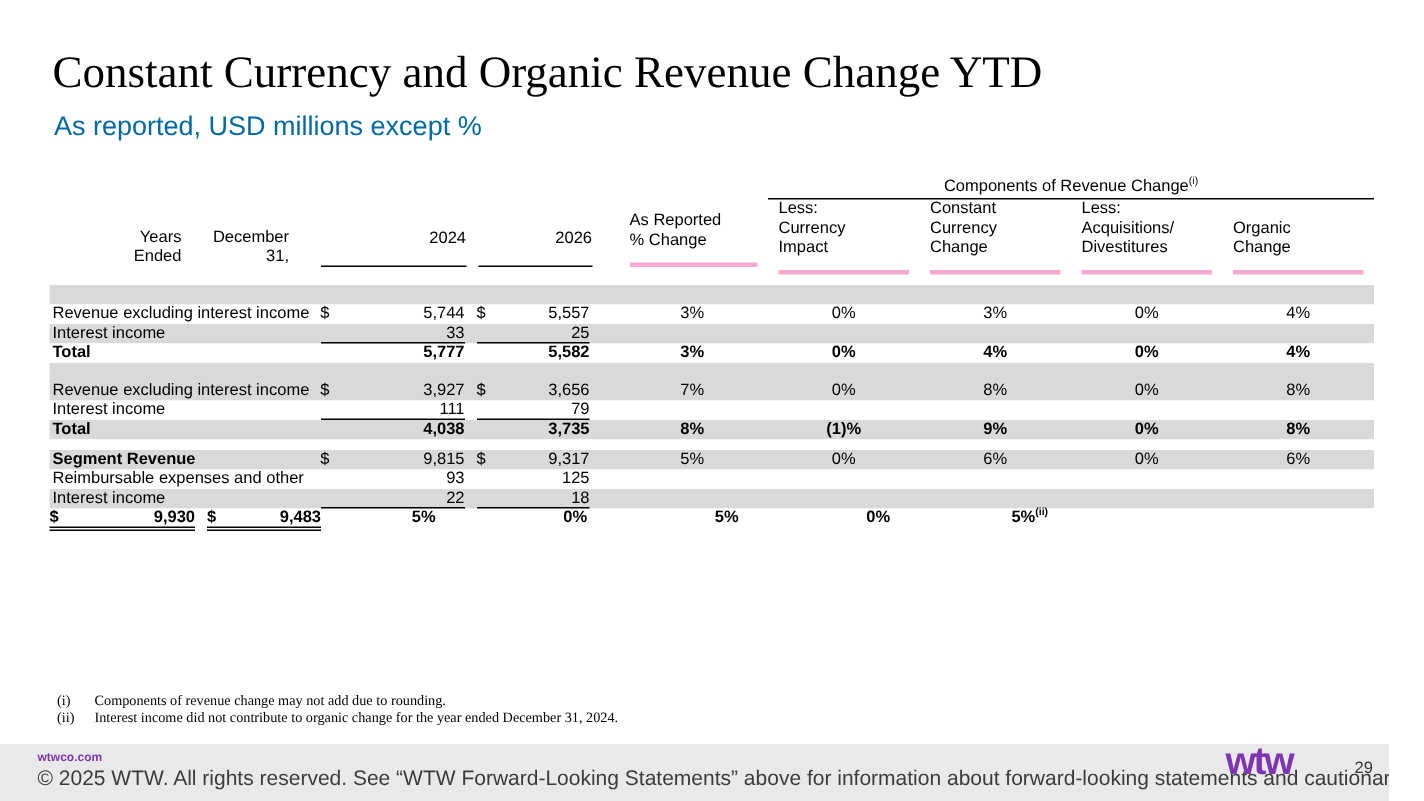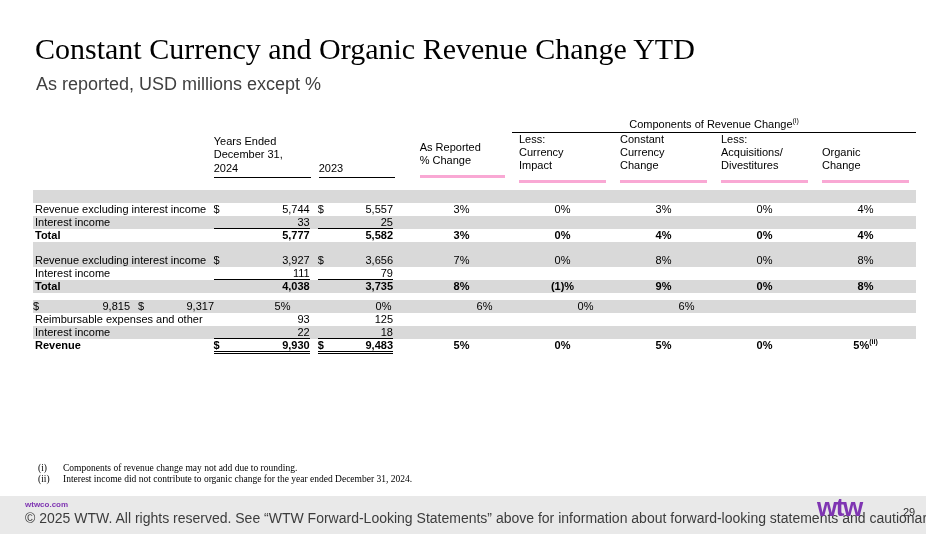--- a/index.html
+++ b/index.html
@@ -1,27 +1,27 @@
 <!DOCTYPE html>
 <html style="--band-gray: #d9d9d9; --footer-gray: #e9e9e9; --brand-purple: #7f35b2;"><head>
 <meta charset="utf-8">
 <style>
   html,body{margin:0;padding:0;background:#fff;}
   .slide{position:relative;width:926px;height:534px;background:#fff;overflow:hidden;
          font-family:"Liberation Sans",sans-serif;color:#000;}
 
   .title{position:absolute;left:35px;top:32px;font-family:"Liberation Serif",serif;
          font-size:30px;font-weight:400;color:#000;white-space:nowrap;}
-  .subtitle{position:absolute;left:36px;top:74px;font-size:18px;color:#404040;white-space:nowrap;}
+  .subtitle{position:absolute;left:36px;top:74px;font-size:18px;color:#0369a1;white-space:nowrap;}
 
   
   .rtable{position:absolute;left:33px;top:118px;width:883px;font-size:11px;}
   .thead{display:flex;align-items:flex-end;height:60px;}
   .th-label{width:182px;}
-  .th-years{width:181px;display:flex;flex-direction:column;justify-content:flex-end;text-align:left;}
+  .th-years{width:181px;display:flex;justify-content:flex-end;text-align:right;gap:21px;}
   .th-years .yline{line-height:13px;}
   .year-row{display:flex;margin-top:1px;}
   .y24{width:97px;border-bottom:1px solid #000;padding-bottom:2px;line-height:13px;}
   .ygap{width:8px;}
   .y23{width:76px;border-bottom:1px solid #000;padding-bottom:2px;line-height:13px;}
   .th-reported{width:100px;margin-left:18px;display:flex;flex-direction:column;justify-content:flex-end;}
   .hcell{margin:0 7px;border-bottom:3px solid #f9a8d4;padding-bottom:8px;text-align:left;}
   .hcell span{display:block;line-height:13px;}
   .th-components{width:404px;height:60px;display:flex;flex-direction:column;justify-content:space-between;}
   .comp-title{text-align:center;border-bottom:1px solid #000;padding-bottom:1px;line-height:13px;}
@@ -71,21 +71,21 @@
   <div class="rtable">
     <div class="thead">
       <div class="th-label"></div>
 
       <div class="th-years">
         <div class="yline">Years Ended</div>
         <div class="yline">December 31,</div>
         <div class="year-row">
           <div class="y24">2024</div>
           <div class="ygap"></div>
-          <div class="y23">2023</div>
+          <div class="y23">2026</div>
         </div>
       </div>
 
       <div class="th-reported">
         <div class="hcell">
           <span>As Reported</span>
           <span>% Change</span>
         </div>
       </div>
 
@@ -253,20 +253,21 @@
           <div class="pcts">
             <div class="pct b">8%</div>
             <div class="pct b">(1)%</div>
             <div class="pct b">9%</div>
             <div class="pct b">0%</div>
             <div class="pct b">8%</div>
           </div>
         </div>
         <div class="trow bg-white" style="height: 7px;"></div>
         <div class="trow bg-gray">
+          <div class="cell lbl b">Segment Revenue</div>
           <div class="cell c24">
             <div class="dollar">$</div>
             <div class="num">9,815</div>
           </div>
           <div class="cell cgap"></div>
           <div class="cell c23">
             <div class="dollar">$</div>
             <div class="num">9,317</div>
           </div>
           <div class="pcts">
@@ -309,21 +310,20 @@
           </div>
           <div class="pcts">
             <div class="pct"></div>
             <div class="pct"></div>
             <div class="pct"></div>
             <div class="pct"></div>
             <div class="pct"></div>
           </div>
         </div>
         <div class="trow bg-white">
-          <div class="cell lbl b">Revenue</div>
           <div class="cell c24 dline b">
             <div class="dollar">$</div>
             <div class="num">9,930</div>
           </div>
           <div class="cell cgap"></div>
           <div class="cell c23 dline b">
             <div class="dollar">$</div>
             <div class="num">9,483</div>
           </div>
           <div class="pcts">

